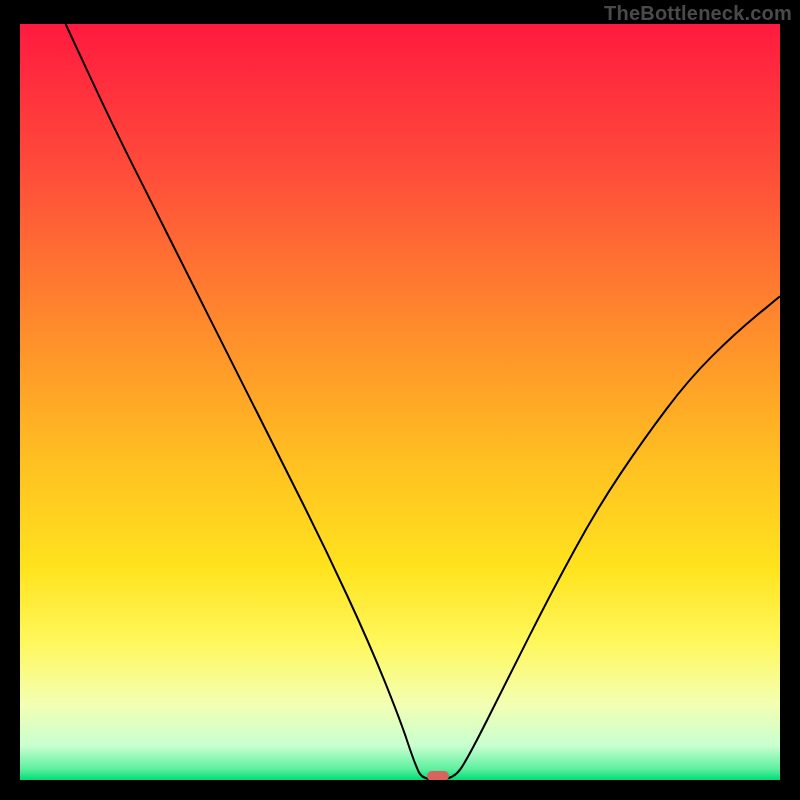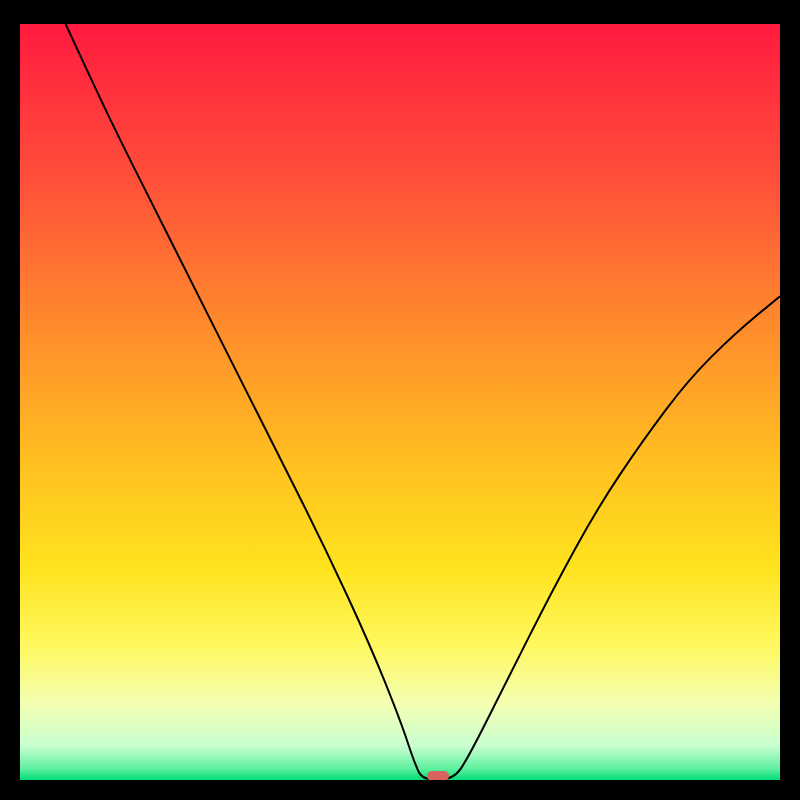--- a/index.html
+++ b/index.html
@@ -59,20 +59,21 @@
     border-radius: 5px;
     transform: translate(-50%, -50%);
     z-index: 3;
   }
 </style>
 </head>
 <body>
 
 <div class="frame">
 
+  <div class="watermark">TheBottleneck.com</div>
 
   <div class="plot">
 
     <svg class="gradient" viewBox="0 0 100 100" preserveAspectRatio="none">
       <defs>
         <linearGradient id="bg-grad" x1="0" y1="0" x2="0" y2="1">
             <stop offset="0%" stop-color="#ff1a3f"></stop>
             <stop offset="20%" stop-color="#ff4e3a"></stop>
             <stop offset="40%" stop-color="#ff8b2c"></stop>
             <stop offset="57.99999999999999%" stop-color="#ffc021"></stop>

